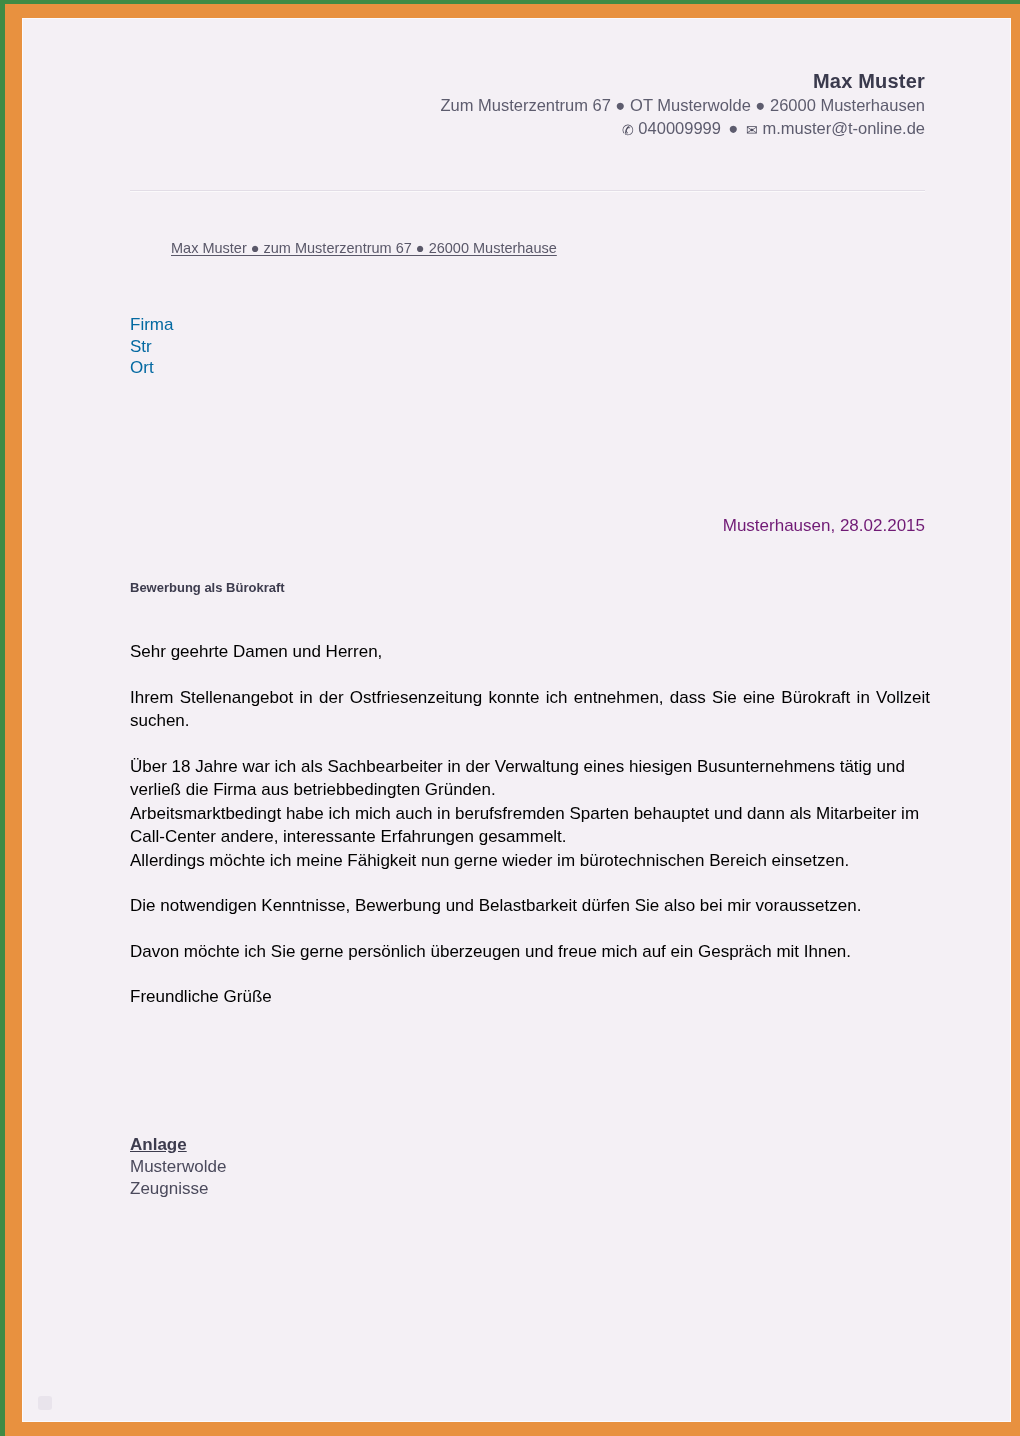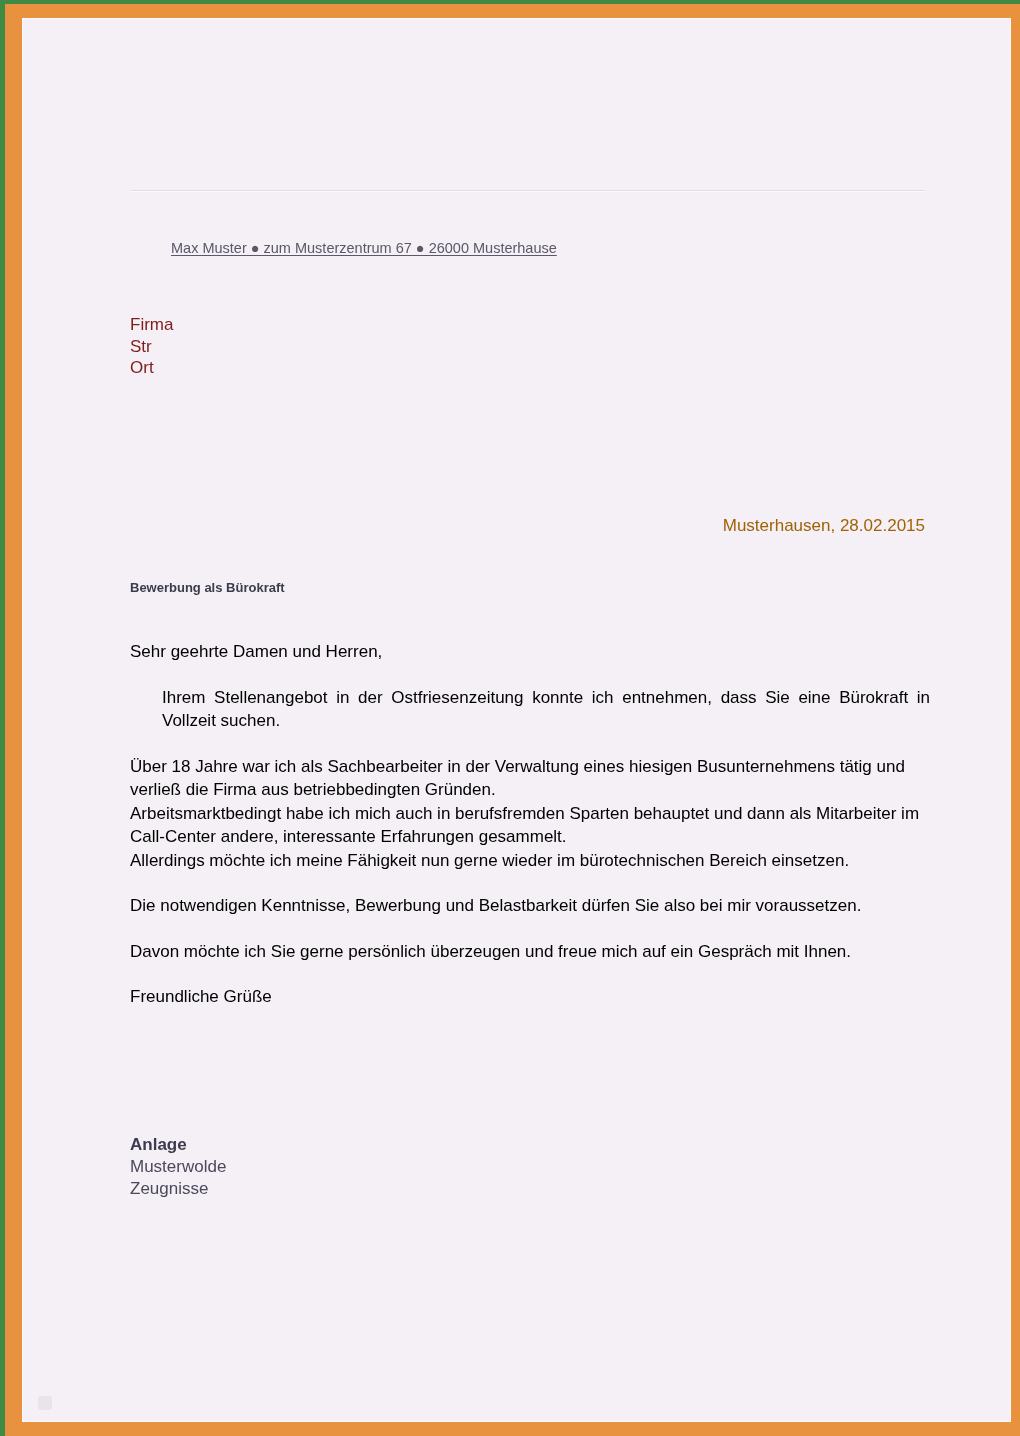--- a/index.html
+++ b/index.html
@@ -100,32 +100,32 @@
     margin-left: 41px;
   }
 
   
   .recipient {
     position: absolute;
     left: 108px;
     top: 296px;
     font-size: 17px;
     line-height: 21.5px;
-    color: #7f1d1d;
+    color: #0369a1;
   }
 
   
   .date {
     position: absolute;
     left: 108px;
     top: 498px;
     width: 795px;
     text-align: right;
     font-size: 17px;
-    color: #a16207;
+    color: #701a75;
   }
 
   
   .subject {
     position: absolute;
     left: 108px;
     top: 562px;
     font-size: 13px;
     font-weight: bold;
     color: #3d3c4e;
@@ -140,36 +140,36 @@
     font-size: 17px;
     line-height: 23.5px;
     color: #000000;
   }
   .body-block p {
     margin: 0 0 22px 0;
     white-space: pre-line;
   }
   .body-block p.justify {
     text-align: justify;
-    margin-left: 32px;
   }
   .body-block p.last { margin-bottom: 15px; }
 
   
   .attachments {
     position: absolute;
     left: 108px;
     top: 1116px;
     font-size: 17px;
     line-height: 22px;
     color: #4b4a5c;
   }
   .attachments .att-title {
     font-weight: bold;
     color: #3d3c4e;
+    text-decoration: underline;
   }
 
   
   .corner-mark {
     position: absolute;
     left: 16px;
     bottom: 12px;
     width: 14px;
     height: 14px;
     border-radius: 3px;
@@ -178,20 +178,31 @@
 </style>
 </head>
 <body>
 
 <div class="frame-green">
   <div class="frame-orange">
 
     <div class="paper">
       <div class="paper-inner-edge"></div>
 
+      <div class="letterhead">
+        <div class="lh-name">Max Muster</div>
+        <div class="lh-line">Zum Musterzentrum 67 ● OT Musterwolde ● 26000 Musterhausen</div>
+        <div class="lh-line">
+          <span class="lh-icon">✆</span>
+          <span>040009999</span>
+          <span class="sep">●</span>
+          <span class="lh-icon">✉</span>
+          <span>m.muster@t-online.de</span>
+        </div>
+      </div>
 
       <div class="rule"></div>
 
       <div class="sender-line">Max Muster ● zum Musterzentrum 67 ● 26000 Musterhause</div>
 
       <div class="recipient">
         <div>Firma</div>
         <div>Str</div>
         <div>Ort</div>
       </div>

